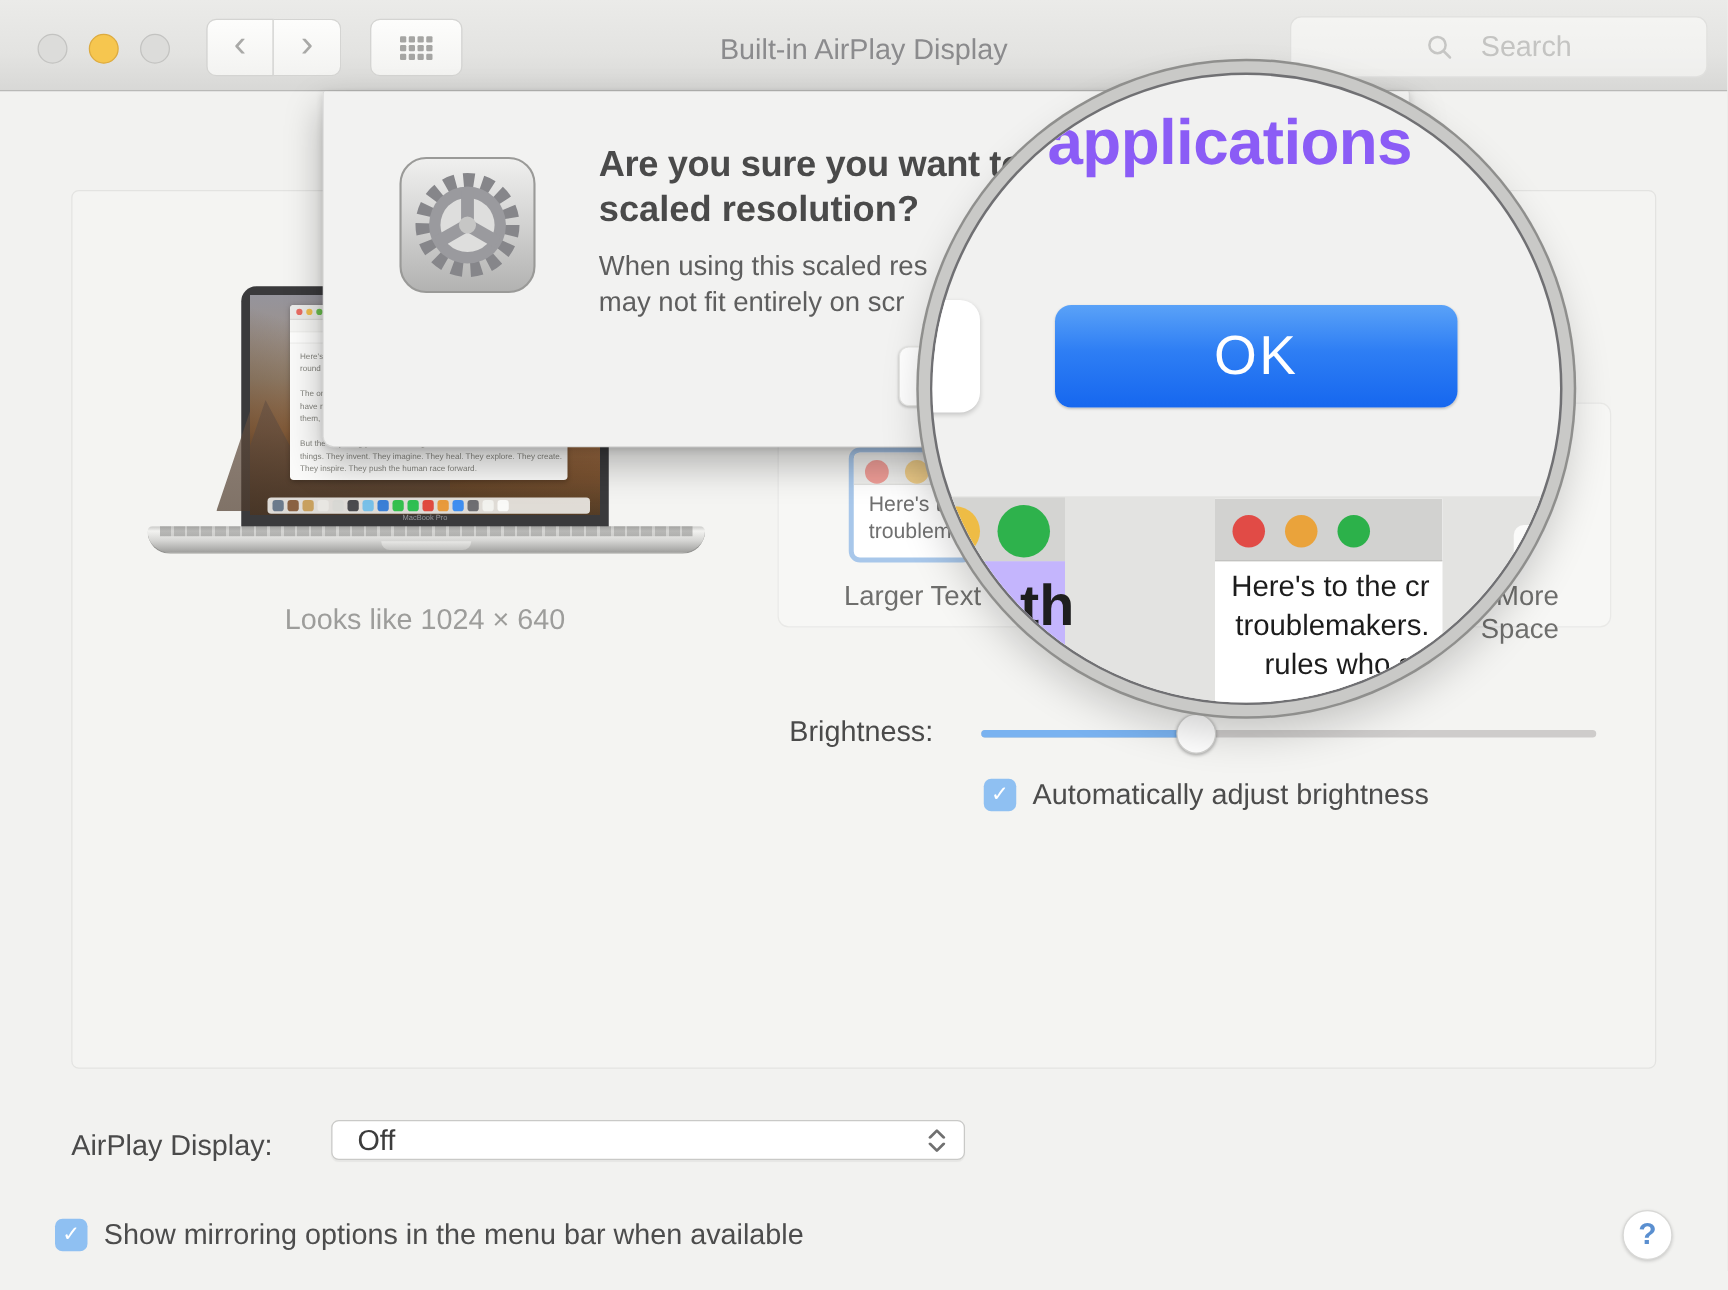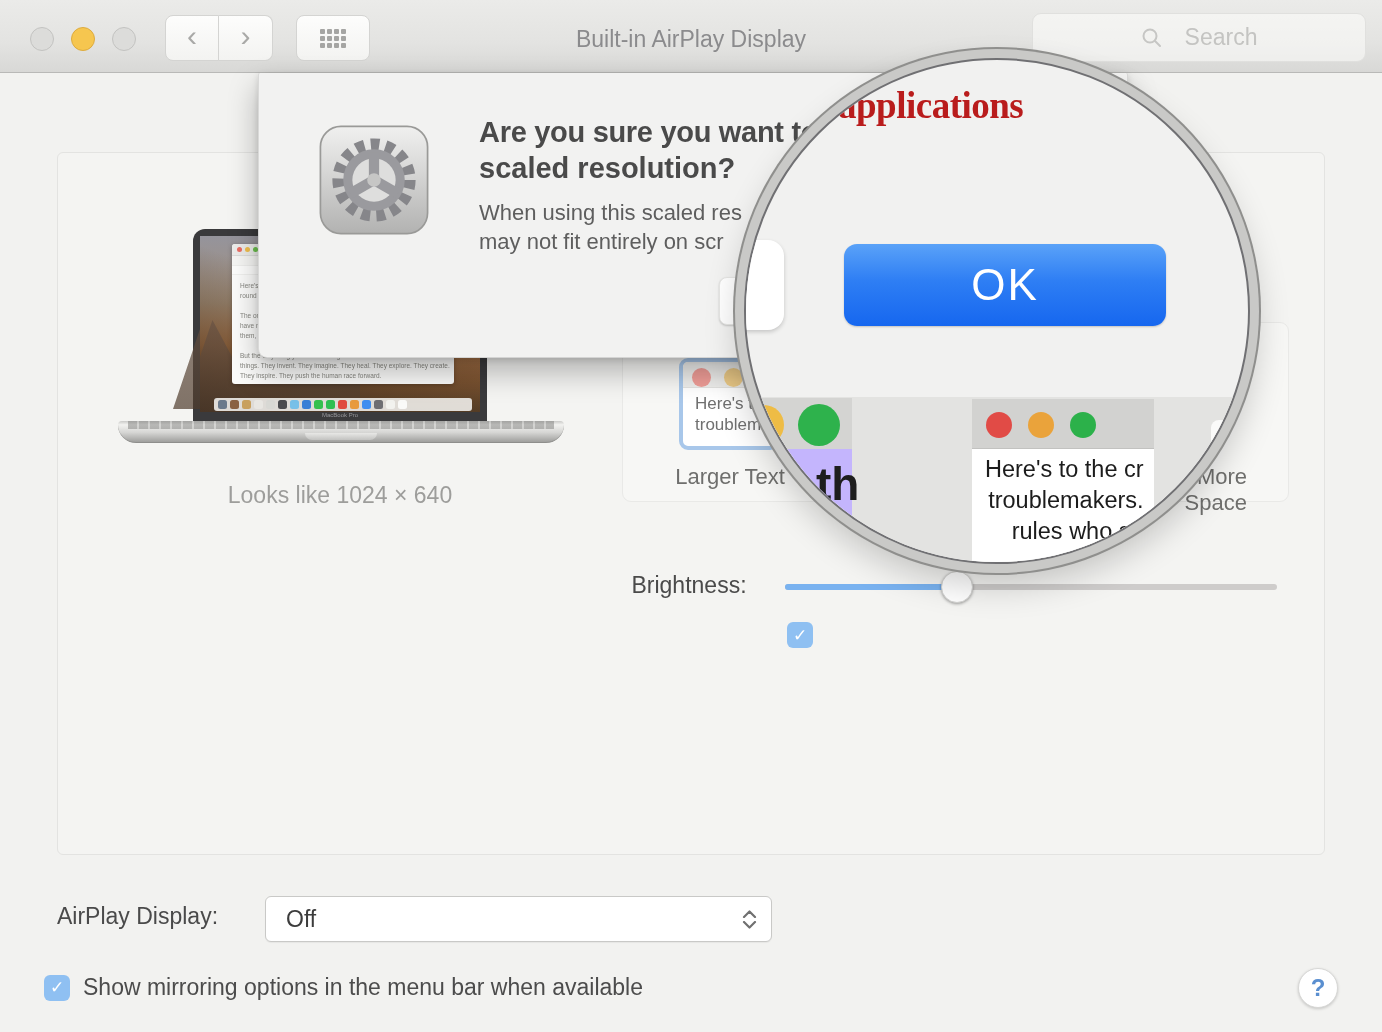--- a/index.html
+++ b/index.html
@@ -79,21 +79,21 @@
   .fieldlabel{font-size:23px;color:#4a4a4a;}
   .track{left:785px;top:584px;width:492px;height:6px;border-radius:3px;background:#cecccb;}
   .trackfill{left:785px;top:584px;width:172px;height:6px;border-radius:3px;background:#79b2f0;}
   .knob{left:941px;top:571px;width:32px;height:32px;border-radius:50%;background:#fff;
     border:1px solid #d2d2d0;box-shadow:0 1px 3px rgba(0,0,0,.35);box-sizing:border-box;}
   .checkbox{width:26px;height:26px;border-radius:6px;background:#8fc0f2;
     display:flex;align-items:center;justify-content:center;color:#fff;font-size:17px;}
   .cblabel{font-size:23px;color:#4c4c4c;}
 
   
-  .select{left:265px;top:896px;width:507px;height:46px;background:#fff;
+  .select{left:265px;top:896px;width:507px;height:32px;background:#fff;
     border:1px solid #c9c9c7;border-radius:6px;box-sizing:border-box;
     box-shadow:0 1px 1px rgba(0,0,0,.05);display:flex;align-items:center;}
   .select .val{font-size:23px;color:#3c3c3c;padding-left:20px;flex:1;}
   .stepper{padding-right:14px;display:flex;flex-direction:column;gap:3px;}
 
   .helpbtn{left:1298px;top:968px;width:40px;height:40px;border-radius:50%;background:#fff;
     border:1px solid #d8d8d6;box-shadow:0 1px 3px rgba(0,0,0,.18);box-sizing:border-box;
     display:flex;align-items:center;justify-content:center;
     font-size:24px;color:#5a8fd0;font-weight:700;}
 
@@ -111,22 +111,22 @@
   .gear{position:absolute;left:58px;top:50px;width:114px;height:114px;}
   .cancelbtn{position:absolute;left:460px;top:204px;width:68px;height:48px;background:#fff;
     border-radius:8px;border:1px solid #e6e6e4;box-shadow:0 1px 2px rgba(0,0,0,.18);box-sizing:border-box;}
 
   
   .loupe{left:744px;top:58px;width:502px;height:502px;border-radius:50%;
     background:#f1f1f0;border:2px solid #707073;box-sizing:content-box;
     box-shadow:0 0 0 9px #c9c9c7,0 0 0 11px #8f8f8d,0 16px 34px 6px rgba(0,0,0,.2);
     overflow:hidden;z-index:20;}
   .loupe>*{position:absolute;}
-  .loupe .headline{left:92px;top:24px;font-size:37px;font-weight:600;color:#b91c1c;
-    letter-spacing:-.5px;white-space:nowrap;font-family:Liberation Serif, serif;}
+  .loupe .headline{left:92px;top:24px;font-size:51px;font-weight:600;color:#8b5cf6;
+    letter-spacing:-.5px;white-space:nowrap;}
   .loupe .m-cancel{left:-34px;top:180px;width:72px;height:90px;background:#fff;
     border-radius:16px;box-shadow:0 2px 4px rgba(0,0,0,.18);}
   .okbtn{left:98px;top:184px;width:322px;height:82px;border-radius:13px;
     background:linear-gradient(180deg,#5aa2f8 0%,#2e7ef4 45%,#1667ef 100%);
     display:flex;align-items:center;justify-content:center;
     font-size:44px;color:#fff;letter-spacing:2px;box-shadow:0 1px 2px rgba(0,0,0,.2);}
   .strip{left:0;top:337px;width:502px;height:165px;background:#e3e3e1;}
   .mthumbL-bar{left:-40px;top:338px;width:146px;height:51px;background:#d4d4d2;}
   .mthumbL-body{left:-40px;top:389px;width:146px;height:113px;background:#c4b5fd;
     font-size:46px;color:#1e1e1e;font-weight:bold;}
@@ -257,20 +257,21 @@
 
   <div class="abs fieldlabel" style="left:615px;top:572px;width:148px;text-align:center;">Brightness:</div>
   <div class="abs track"></div>
   <div class="abs trackfill" style="width: 172px;"></div>
   <div class="abs knob" style="left: 941px;"></div>
 
   <div class="abs rowflex" style="left:787px;top:622px;">
     <div class="checkbox">
       <span>✓</span>
     </div>
+    <div class="cblabel">Automatically adjust brightness</div>
   </div>
 
   <div class="abs fieldlabel" style="left:57px;top:903px;">AirPlay Display:</div>
   <div class="abs select">
     <span class="val">Off</span>
     <span class="stepper">
       <svg width="15" height="8" viewBox="0 0 15 8">
           <path d="M2 7 L7.5 1.5 L13 7" fill="none" stroke="#707070" stroke-width="2.2" stroke-linecap="round" stroke-linejoin="round"></path>
         </svg>
       <svg width="15" height="8" viewBox="0 0 15 8">

